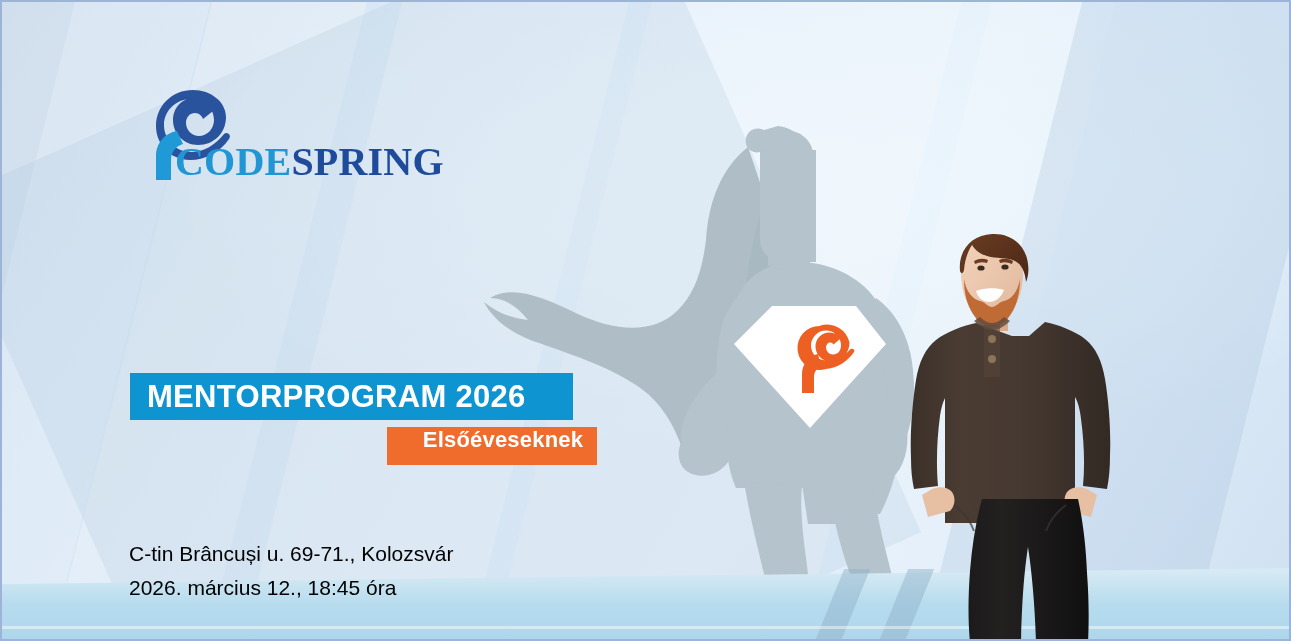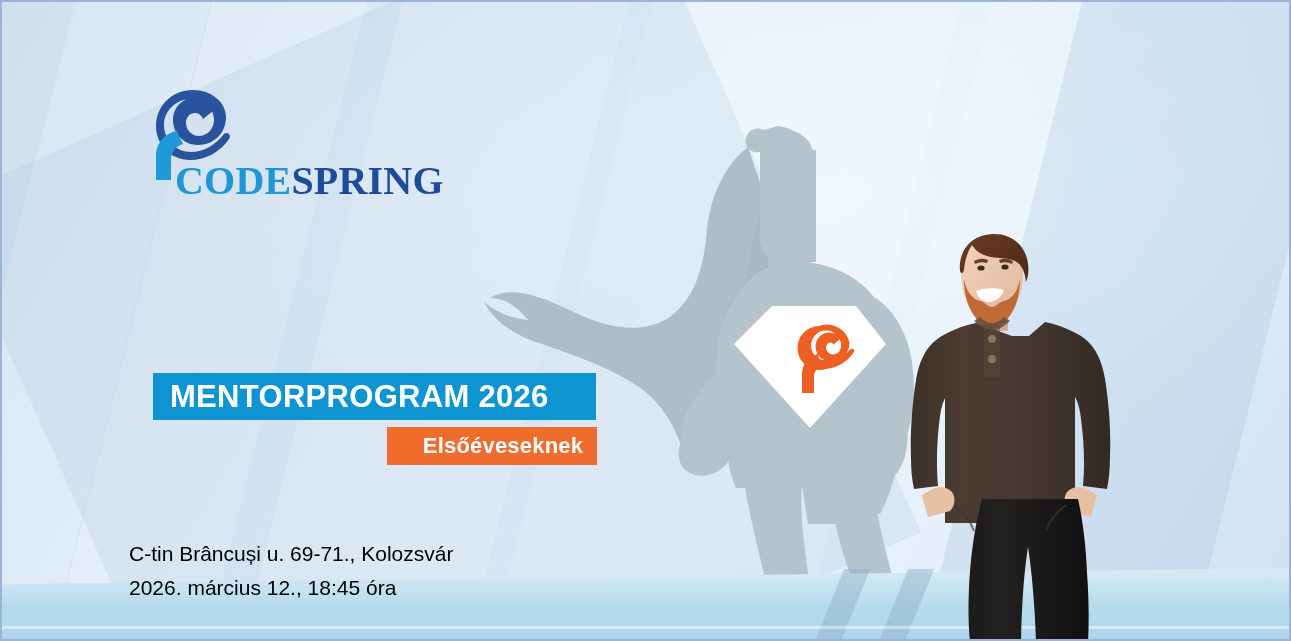--- a/index.html
+++ b/index.html
@@ -67,43 +67,43 @@
 
   
   #hero{ position:absolute; left:470px; top:120px; width:480px; height:521px; }
   #hero svg{ display:block; width:100%; height:100%; }
 
   
   #logo{ position:absolute; left:148px; top:86px; width:240px; height:100px; }
   #logo .mark{ position:absolute; left:0; top:0; width:96px; height:92px; }
   #logo .mark svg{ display:block; width:100%; height:100%; }
   #logo .word{
-    position:absolute; left:25px; top:73px;
+    position:absolute; left:25px; top:54px;
     font-family:"Liberation Serif", serif;
     font-size:40px; font-weight:700; letter-spacing:.2px; line-height:1;
     white-space:nowrap;
     text-align:right;
   }
   #logo .word .code{ color:#2196d4; }
   #logo .word .spring{ color:#1f4b9b; }
 
   
   #title-banner{
     position:absolute; left:128px; top:371px; width:443px; height:47px;
     background:#0f94d2;
-    display:flex; align-items:center;margin-left:23px;
+    display:flex; align-items:center;
   }
   #title-banner .t{
     color:#ffffff; font-size:31px; font-weight:700; letter-spacing:.3px;
     padding-left:17px; white-space:nowrap;
   }
   #subtitle-banner{
     position:absolute; left:385px; top:425px; width:210px; height:38px;
     background:#ef6c2c;
-    display:flex; align-items:center; justify-content:center;padding-left:22px;
+    display:flex; align-items:flex-start; justify-content:center;padding-left:22px;
   }
   #subtitle-banner .t{
     color:#ffffff; font-size:22px; font-weight:700; letter-spacing:.2px;
     white-space:nowrap;
   }
 
   
   #details{
     position:absolute; left:127px; top:535px;
     color:#000000; font-size:21px; line-height:34px; font-weight:400;

